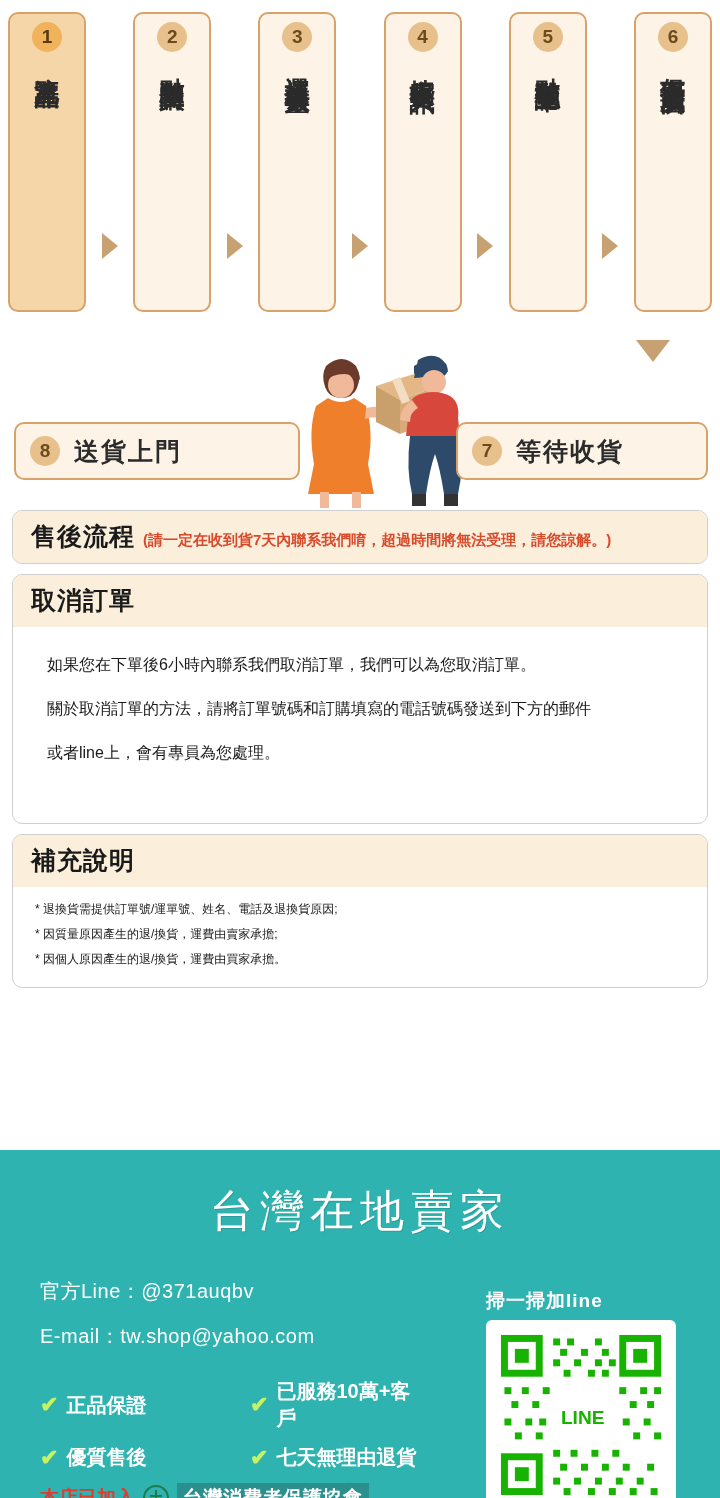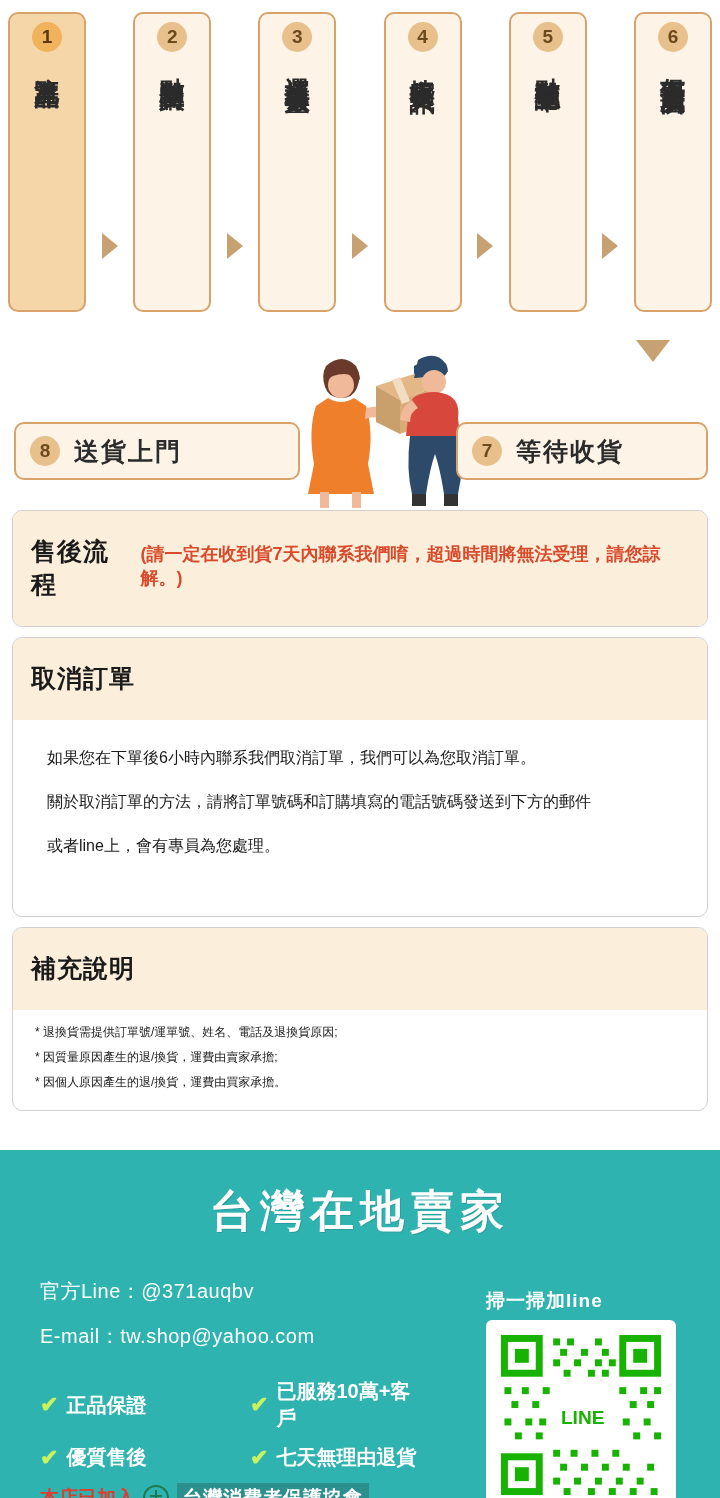--- a/index.html
+++ b/index.html
@@ -110,34 +110,34 @@
   
   .panel {
     margin: 10px 12px 0 12px;
     border: 1px solid #cfcfcf;
     border-radius: 10px;
     background: #fff;
     overflow: hidden;
   }
   .panel-head {
     background: #fbeedb;
-    padding: 24px 18px;
+    padding: 9px 18px;
     display: flex;
     align-items: baseline;
     gap: 8px;
     border-bottom: 1px solid transparent;
   }
   .panel-title {
     font-size: 25px;
     font-weight: bold;
     letter-spacing: 1px;
     color: #1a1a1a;
   }
   .panel-note {
-    font-size: 18px;
+    font-size: 15px;
     color: #d94a2b;
     font-weight: bold;
   }
   .panel-body { padding: 10px 22px 14px 22px; }
   ol.steps-list { margin: 0; padding-left: 22px; }
   ol.steps-list li {
     font-size: 16px;
     line-height: 1.95;
     color: #1a1a1a;
   }
@@ -148,21 +148,21 @@
   .footer {
     position: absolute;
     left: 0; top: 1150px;
     width: 720px; height: 348px;
     background: #2fb3b0;
     color: #ffffff;
   }
   .footer-title {
     text-align: center;
     font-size: 44px;
-    font-weight: bold;
+    font-weight: normal;
     letter-spacing: 6px;
     padding-top: 32px;
     color: #ffffff;
     text-shadow: 1px 1px 0 rgba(0,0,0,.12);
   }
   .contact { position: absolute; left: 40px; top: 128px; }
   .contact div { font-size: 20px; margin-bottom: 18px; letter-spacing: .5px; }
   .checks { position: absolute; left: 40px; top: 228px; width: 420px; }
   .check-row { display: flex; gap: 30px; margin-bottom: 12px; }
   .check-item { display: flex; align-items: center; gap: 8px; width: 180px; }

